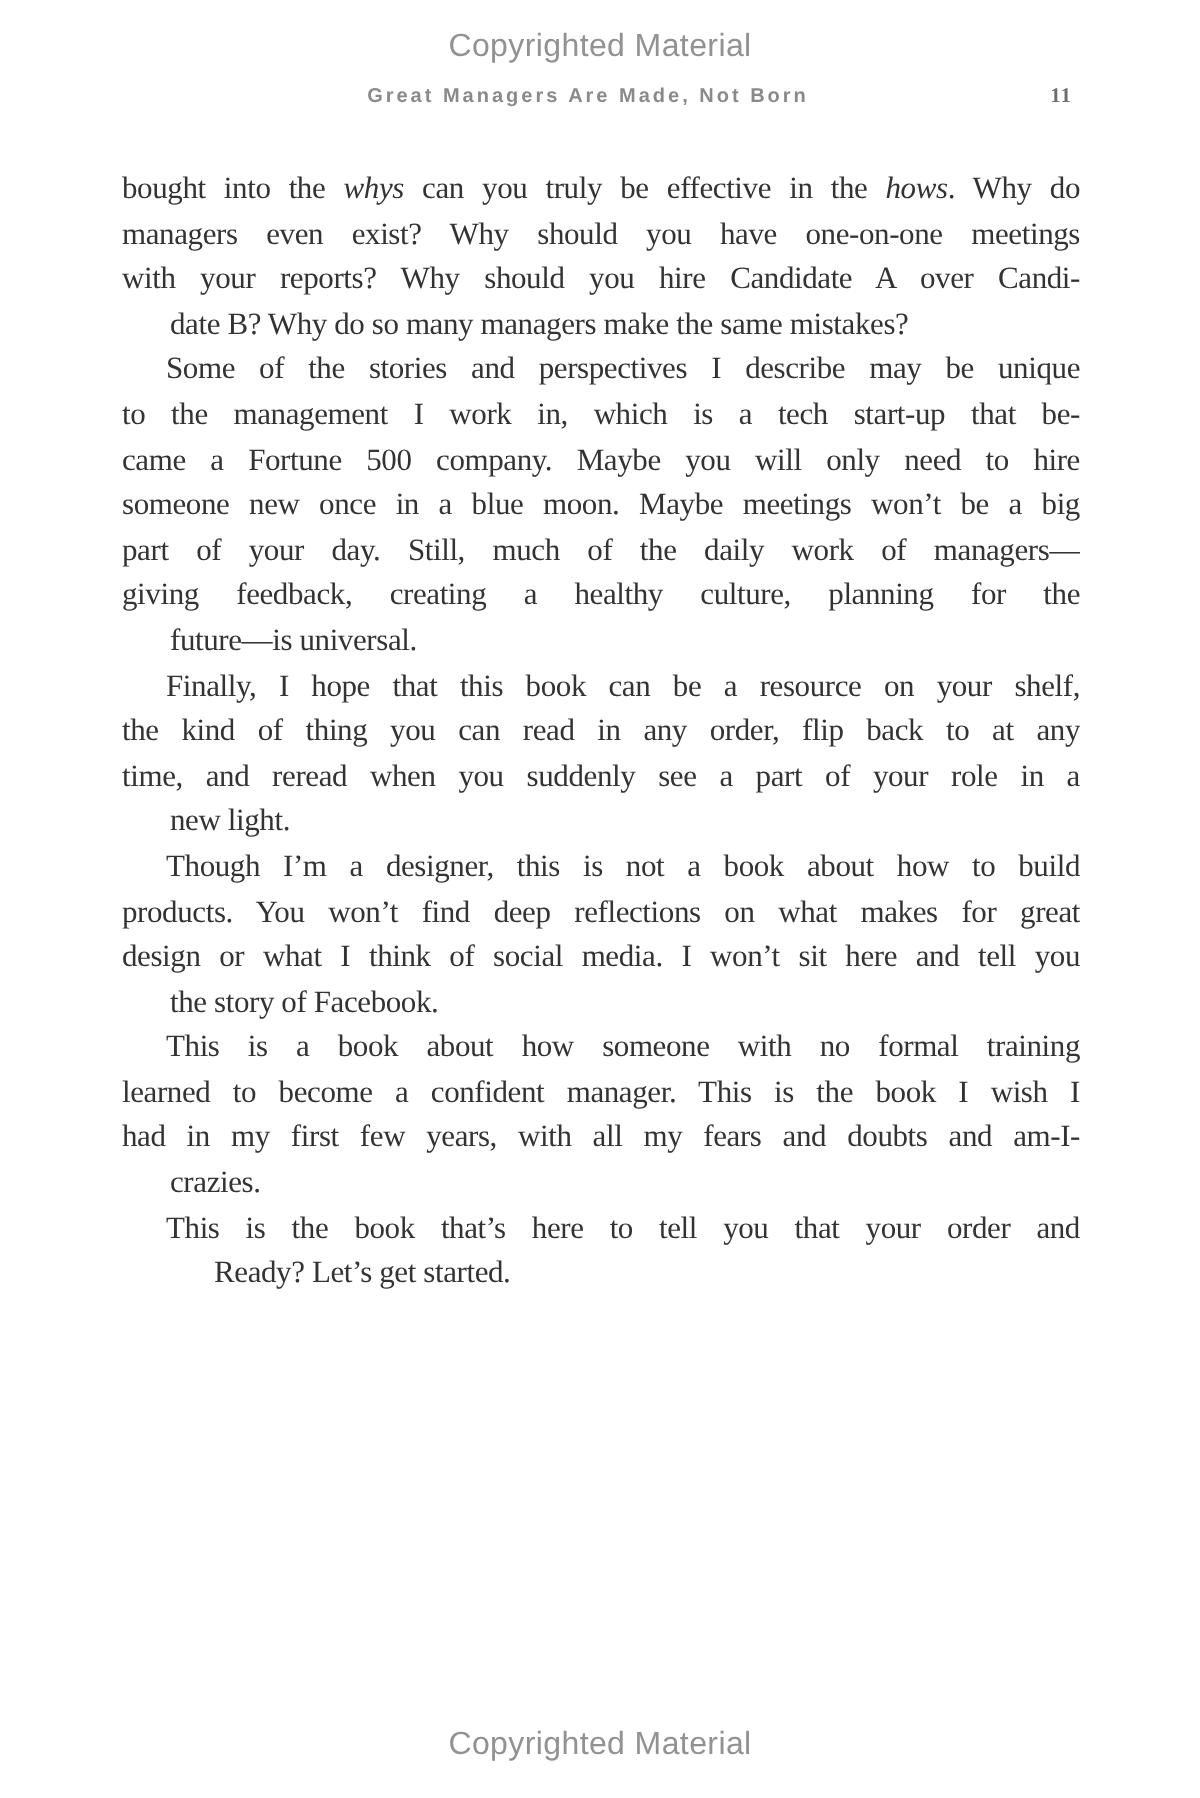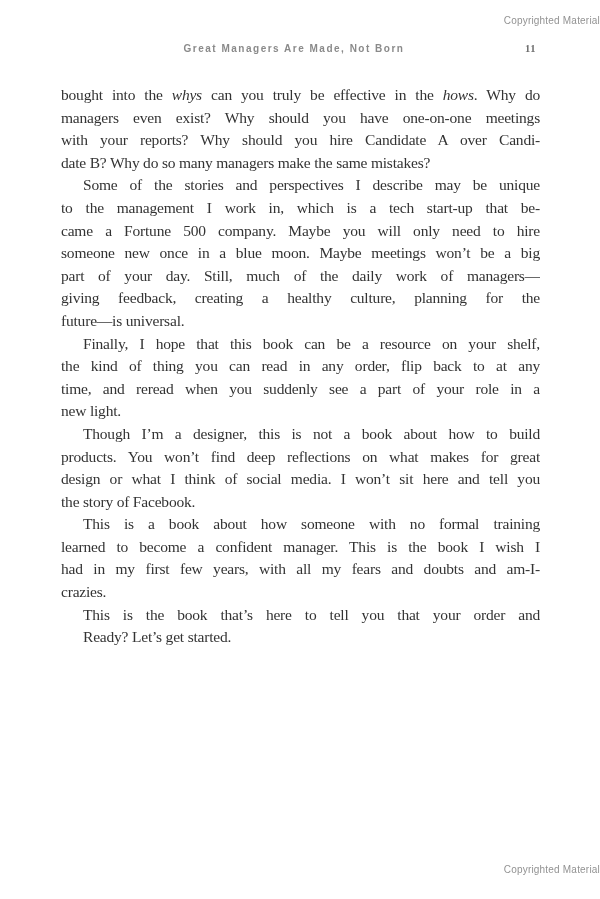--- a/index.html
+++ b/index.html
@@ -16,23 +16,23 @@
     width: 600px;
     height: 899px;
     background: var(--background, #ffffff);
     overflow: hidden;
     font-family: "Liberation Serif", serif;
   }
   .notice {
     position: absolute;
     left: 0;
     right: 0;
-    text-align: right;
+    text-align: center;
     font-family: "Liberation Sans", sans-serif;
-    font-size: 10px;
+    font-size: 16px;
     color: var(--notice-text, #929292);
     letter-spacing: 0.2px;
   }
   .notice.top { top: 15px; }
   .notice.bottom { top: 864px; }
   .running-head {
     position: absolute;
     top: 43px;
     left: 0;
     right: 12px;
@@ -65,20 +65,21 @@
   }
   .line {
     text-align: justify;
     text-align-last: justify;
     height: 22.6px;
     overflow: hidden;
   }
   .line.last {
     text-align: left;
     text-align-last: left;
+    margin-left: 24px;
   }
   .line.indent { padding-left: 22px; }
   .line i { font-style: italic; }
 </style>
 </head>
 <body>
 
 <div class="page">
   <div class="notice top">Copyrighted Material</div>
 

